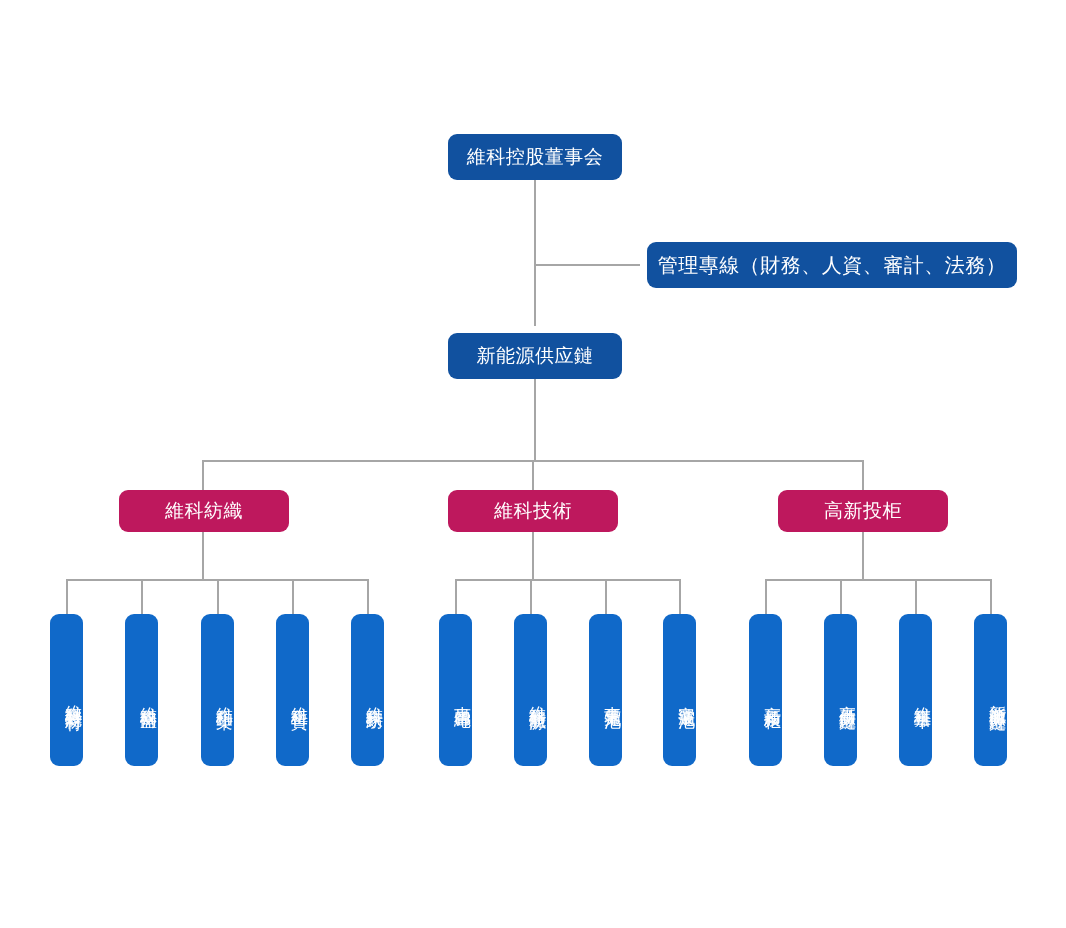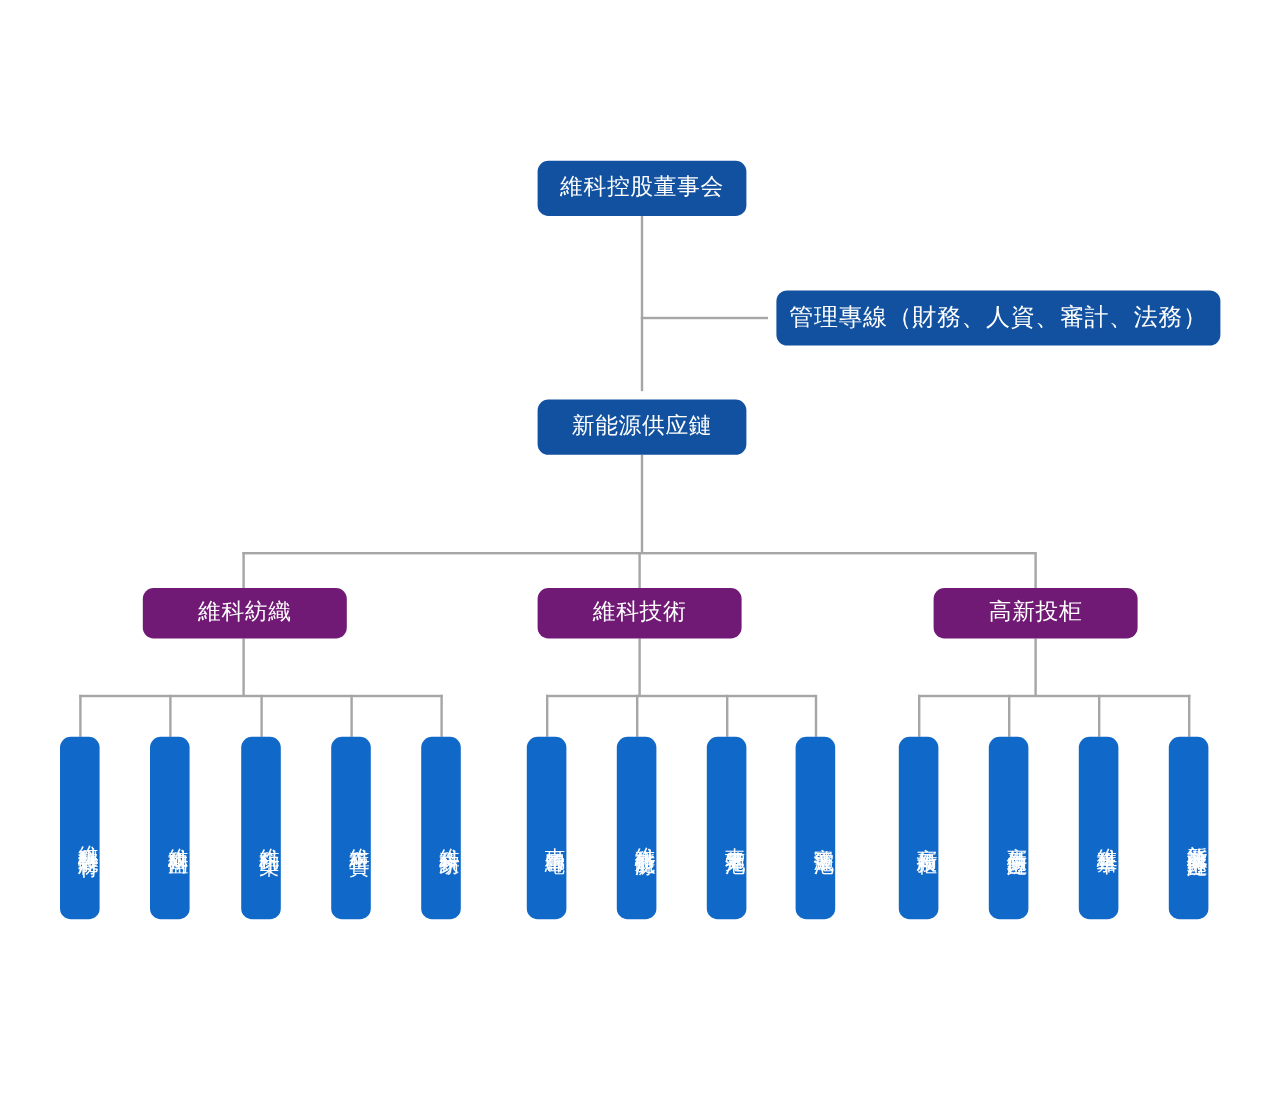--- a/index.html
+++ b/index.html
@@ -36,21 +36,21 @@
     display: flex;
     align-items: center;
     justify-content: center;
     color: #ffffff;
     border-radius: 9px;
     text-align: center;
     line-height: 1.12;
     letter-spacing: 0.5px;
   }
   .node.lvl-dark  { background: #11519f; }
-  .node.lvl-mid   { background: #701a75; text-align: center; }
+  .node.lvl-mid   { background: #be185d; text-align: center; }
   .node.lvl-leaf  { background: #1069c9; }
 
   .node-h {
     font-size: 19px;
   }
   .node-h.wide {
     font-size: 20px;
   }
   
   .node-v {

